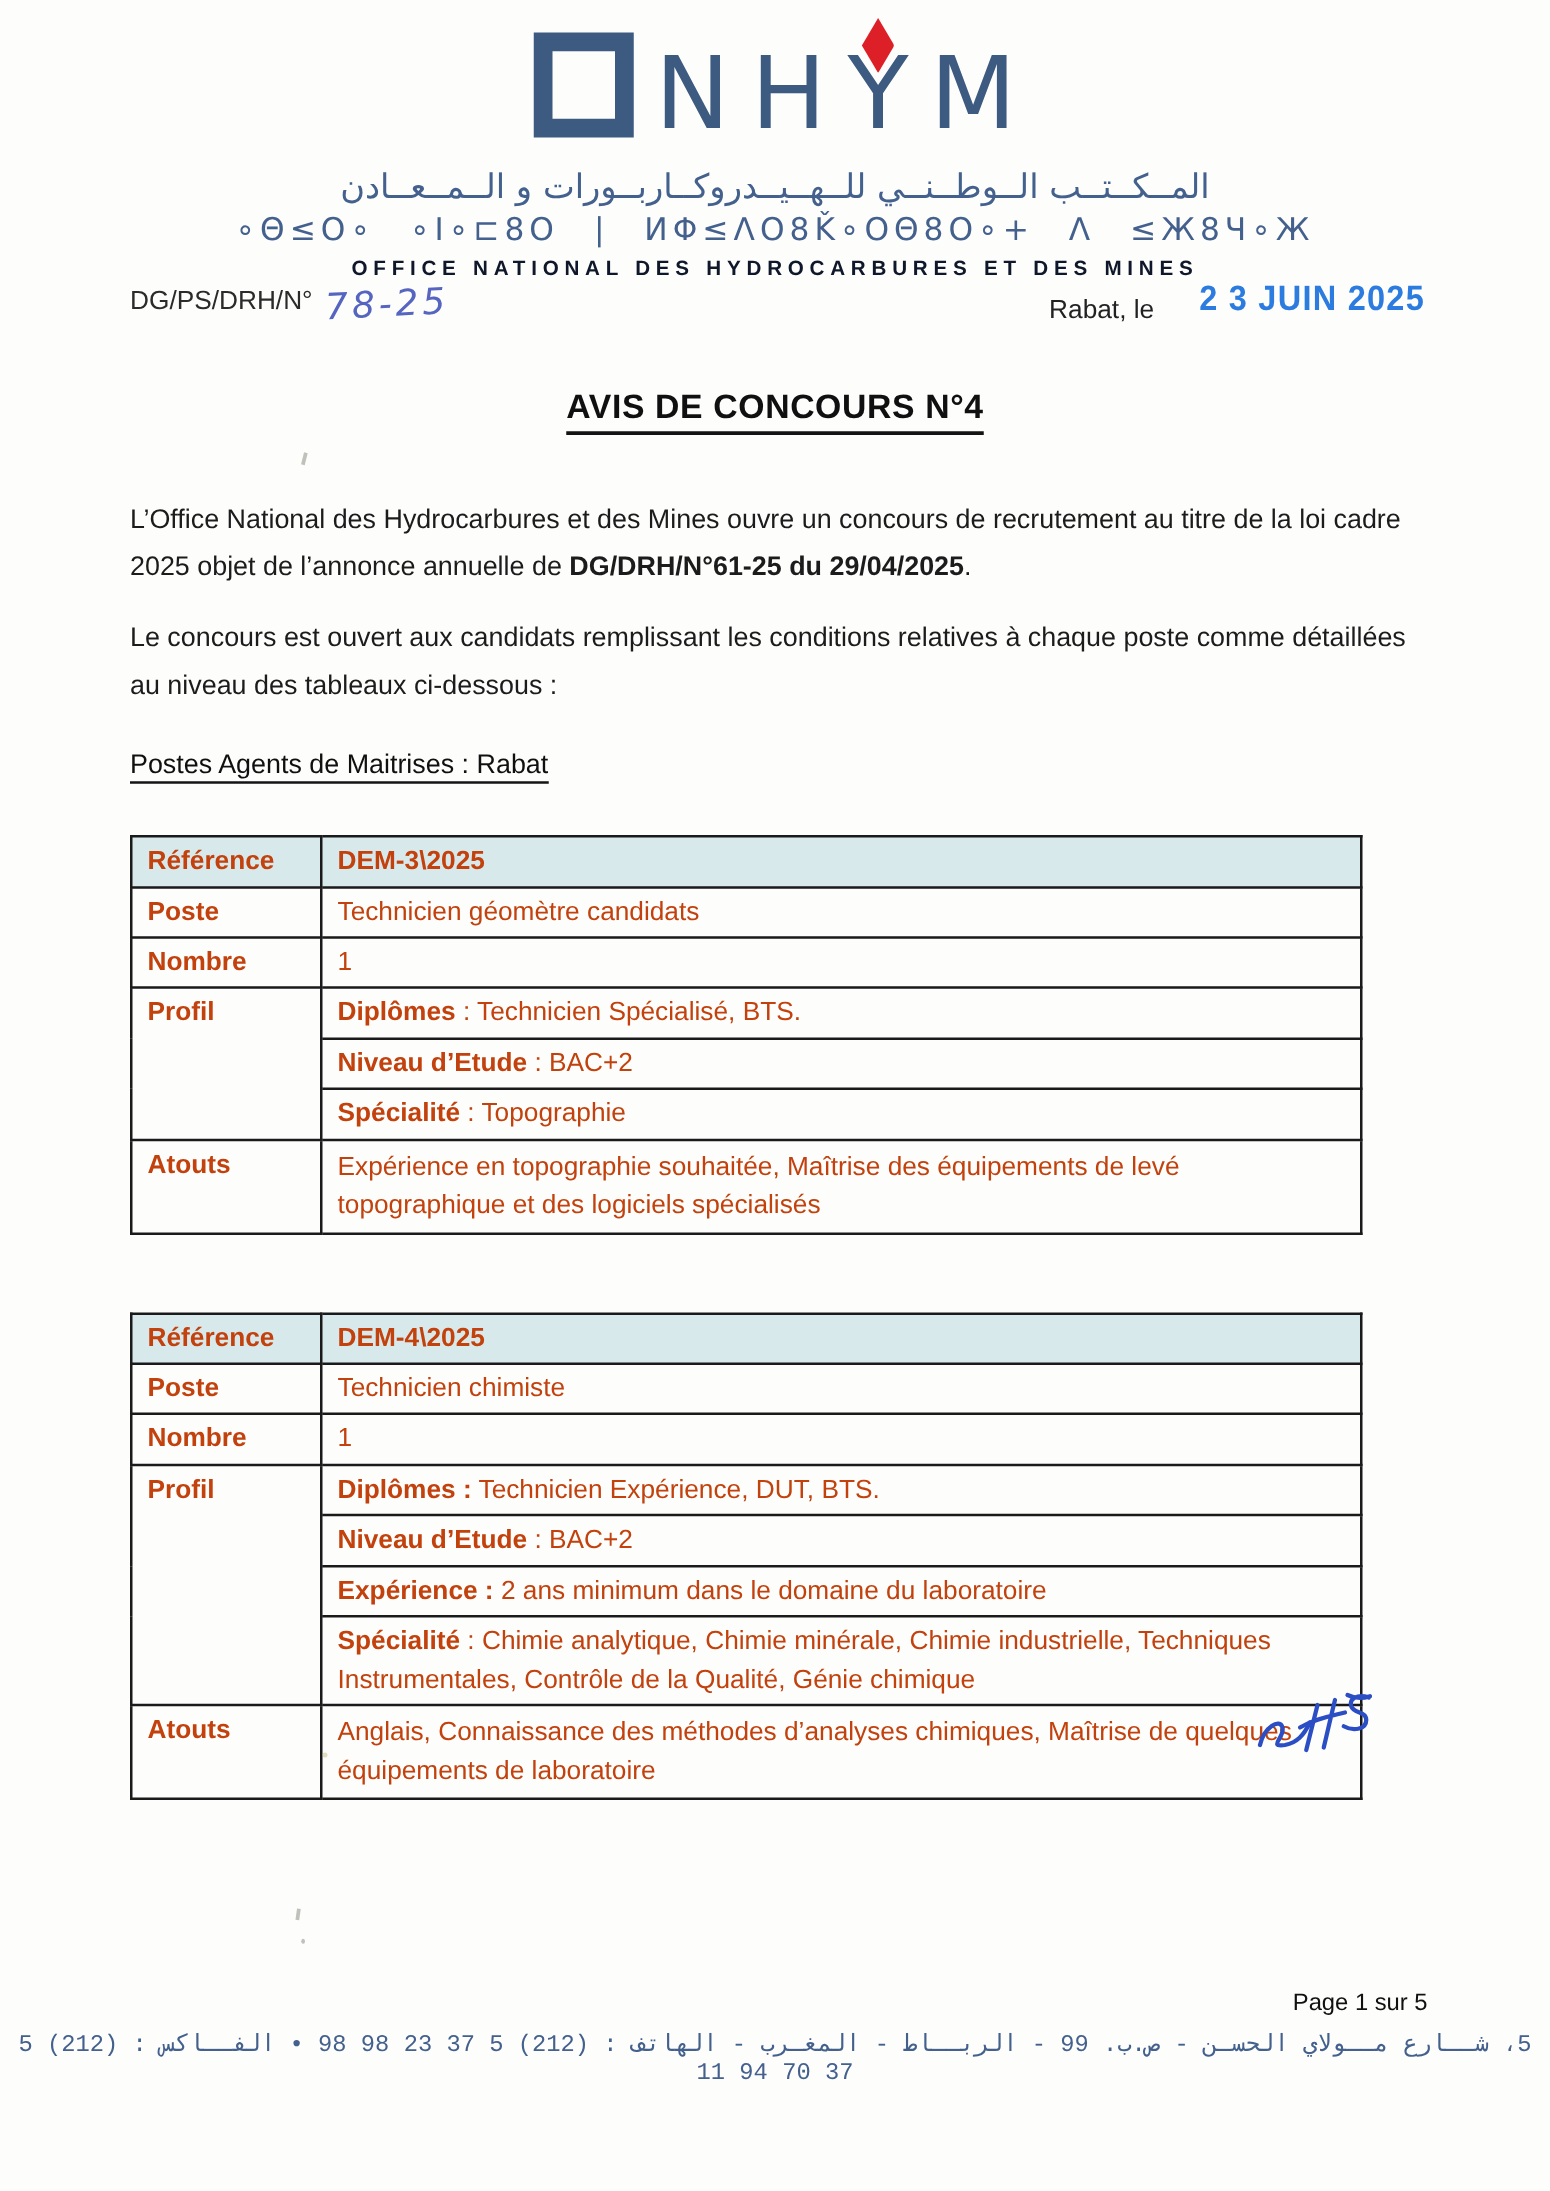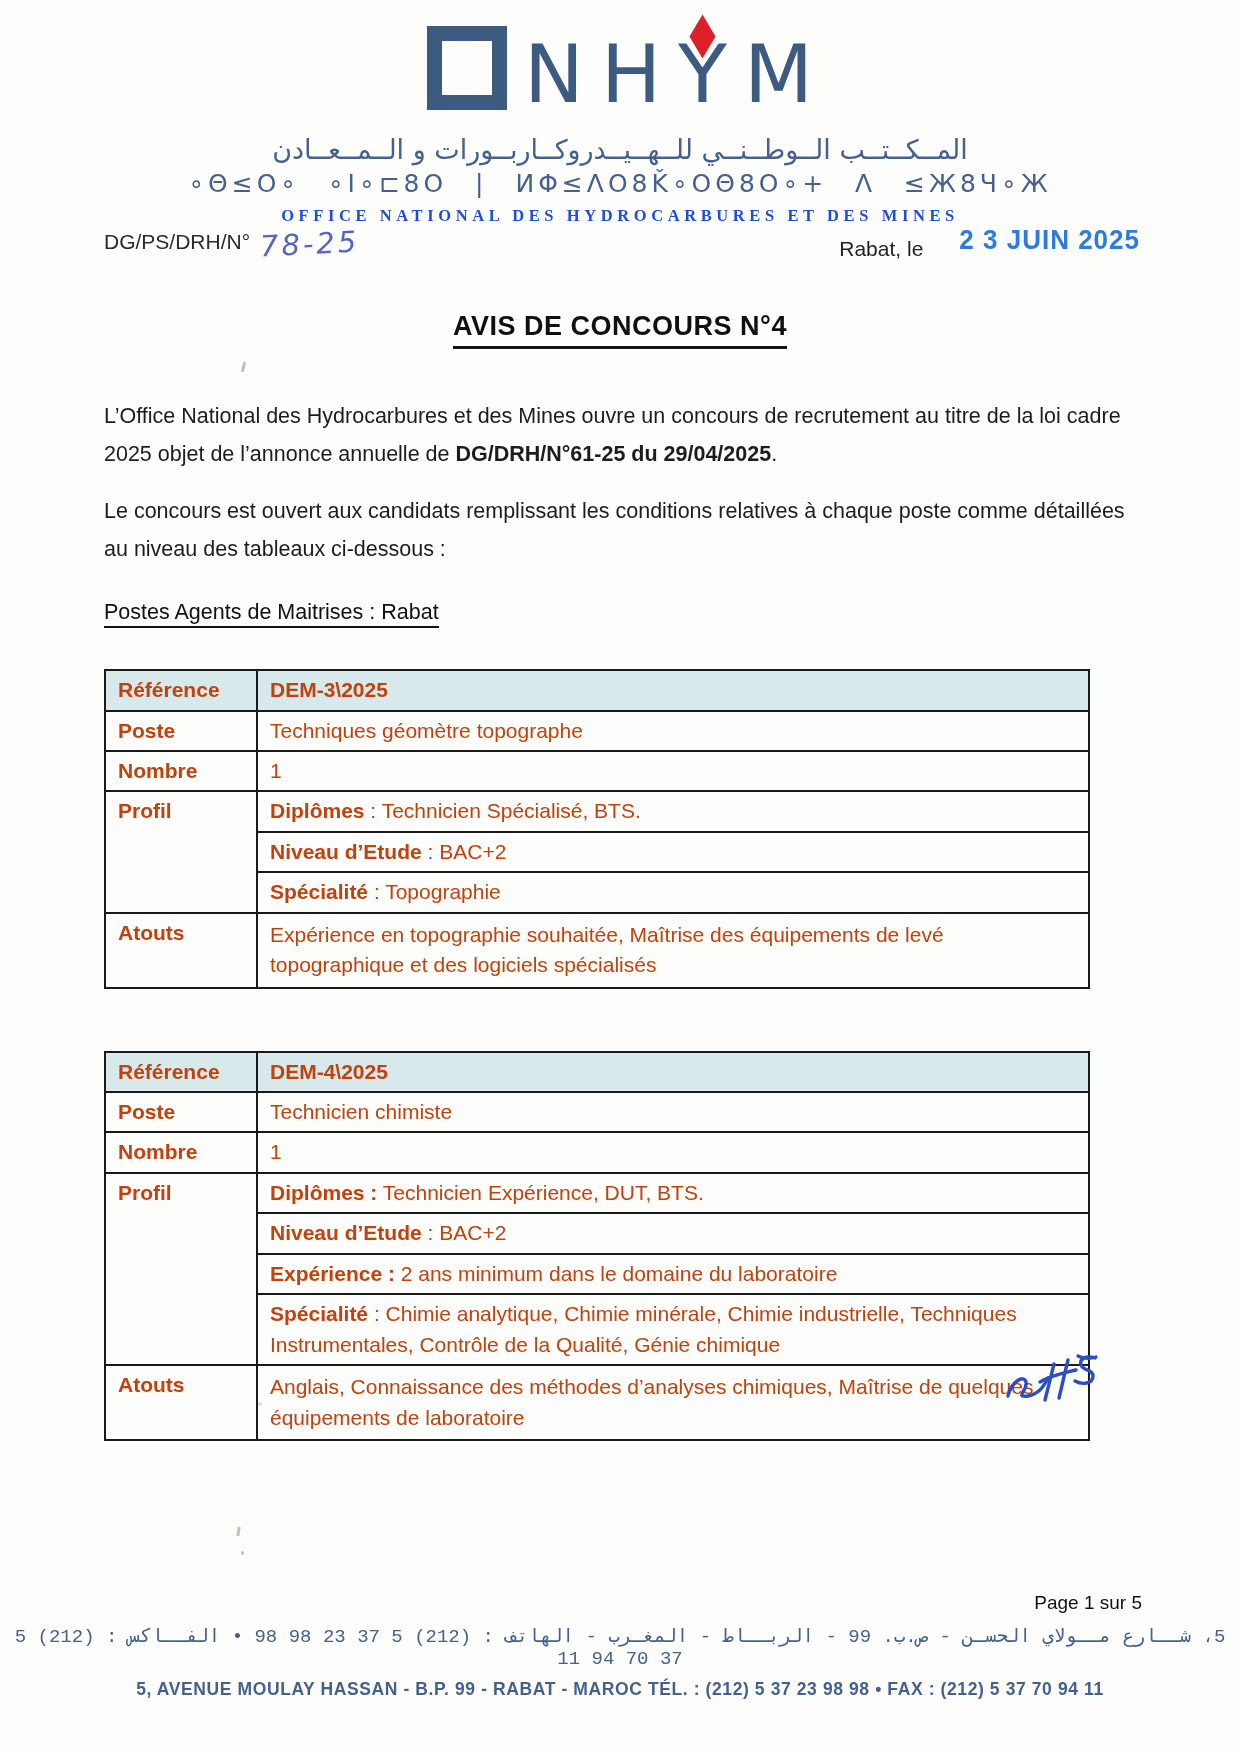--- a/index.html
+++ b/index.html
@@ -14,21 +14,21 @@
     color:#3d5a80;font-family:"DejaVu Sans",sans-serif;font-size:80px;line-height:.92;font-weight:400;}
   .logo-o{display:inline-block;width:50px;height:54px;border:15px solid #3d5a80;margin-bottom:2px;}
   .logo-y{position:relative;display:inline-block;}
   .logo-diamond{position:absolute;left:50%;top:-24px;transform:translateX(-50%);
     width:26px;height:44px;background:#dd2027;
     clip-path:polygon(50% 0,100% 50%,50% 100%,0 50%);}
   .arabic-name{margin-top:22px;font-family:"DejaVu Sans",sans-serif;font-size:27px;
     color:#44618e;direction:rtl;}
   .tifinagh-name{margin-top:4px;font-family:"DejaVu Sans",sans-serif;font-size:25px;
     color:#44618e;letter-spacing:4px;word-spacing:16px;}
-  .office-name{margin-top:8px;font-size:16.5px;font-weight:700;letter-spacing:4.6px;color:#1d4ed8;font-family:Liberation Serif, serif;}
+  .office-name{margin-top:8px;font-size:16.5px;font-weight:700;letter-spacing:4.6px;color:#0f172a;}
   
   .ref-row{display:flex;justify-content:space-between;align-items:flex-start;
     margin:4px 100px 0 104px;gap:42px;}
   .ref-left{font-size:21px;color:#2b2b2b;display:flex;align-items:flex-start;}
   .ref-number{font-family:"DejaVu Sans",sans-serif;font-style:italic;font-size:29px;
     color:#5565c0;margin-left:10px;letter-spacing:3px;transform:rotate(-3deg);line-height:1;}
   .ref-right{display:flex;align-items:flex-end;}
   .place-label{font-size:21px;color:#222;}
   .date-stamp{margin-left:36px;transform:translateY(-6px) scaleY(1.08);
     color:#2c7ce0;font-weight:700;font-size:26px;letter-spacing:1px;white-space:nowrap;}
@@ -104,21 +104,21 @@
   <div class="section-heading"><span class="u">Postes Agents de Maitrises : Rabat</span></div>
 
   <table class="job-table t1">
     <tbody>
         <tr class="hdr">
       <td class="c1">Référence</td>
       <td class="refval">DEM-3\2025</td>
     </tr>
     <tr>
       <td class="c1">Poste</td>
-      <td>Techniques géomètre topographe</td>
+      <td>Technicien géomètre candidats</td>
     </tr>
     <tr>
       <td class="c1">Nombre</td>
       <td>1</td>
     </tr>
     <tr>
       <td class="c1" rowspan="3">Profil</td>
       <td><strong>Diplômes</strong><span> : Technicien Spécialisé, BTS.</span></td>
     </tr>
     <tr>
@@ -172,21 +172,20 @@
     <svg width="120" height="70" viewBox="0 0 120 70" fill="none" stroke="#2b4ec4" stroke-width="3.4" stroke-linecap="round">
       <path d="M10 50 C13 36 26 28 28 36 C30 44 16 52 30 50 C40 48 45 42 50 32"></path>
       <path d="M56 18 C52 34 49 46 47 54 M70 14 C66 30 63 44 61 52 M42 36 C54 29 66 27 78 24"></path>
       <path d="M97 12 C88 9 81 13 83 19 C85 25 95 23 95 30 C95 38 84 39 77 35 M98 11 C92 13 86 13 80 10"></path>
     </svg>
   </div>
 
   <div class="page-num">Page 1 sur 5</div>
   <div class="footer">
     <div class="footer-ar">5، شــارع مــولاي الحسـن - ص.ب. 99 - الربــاط - المغـرب - الهاتف : (212) 5 37 23 98 98 • الفــاكس : (212) 5 37 70 94 11</div>
-    <div class="footer-fr">5, AVENUE MOULAY HASSAN - B.P. 99 - RABAT - MAROC  TÉL. : (212) 5 37 23 98 98 • FAX : (212) 5 37 70 94 11</div>
   </div>
 
   <div class="speck speck1"></div>
   <div class="speck speck2"></div>
   <div class="speck speck3"></div>
   <div class="speck speck4"></div>
 
 </div>
 
 </body></html>

